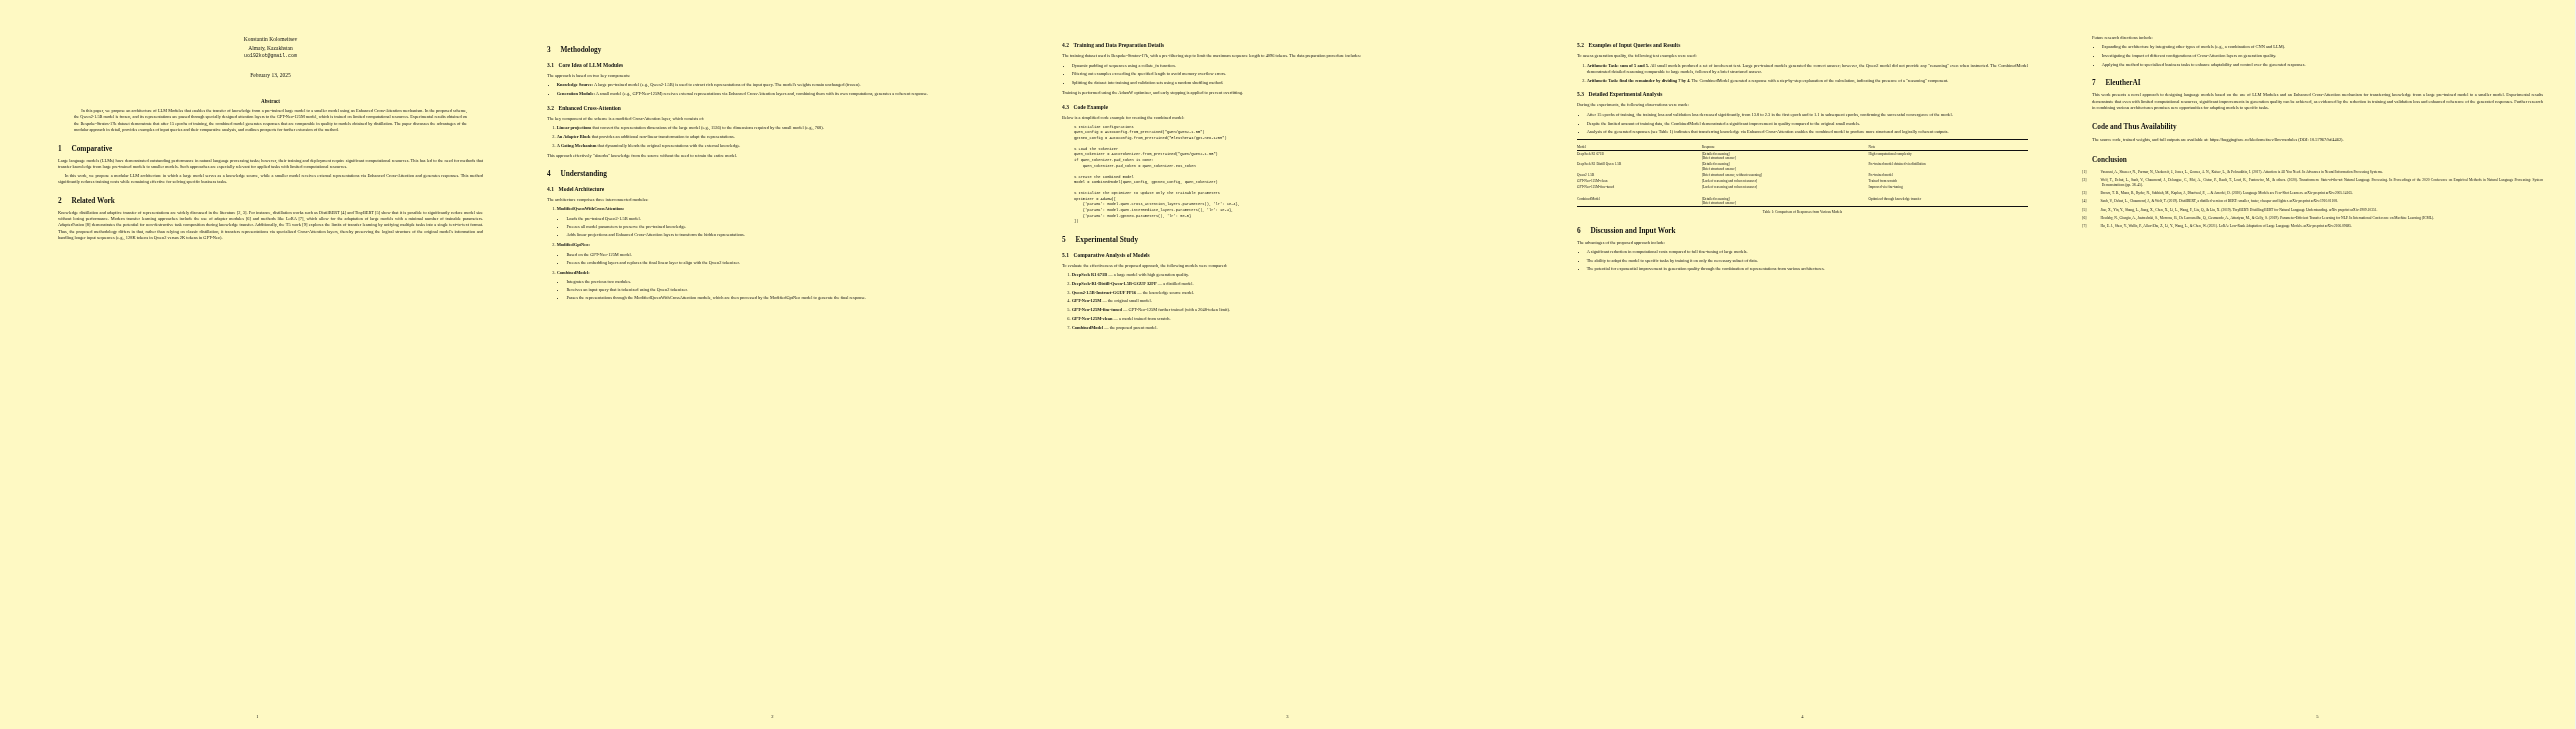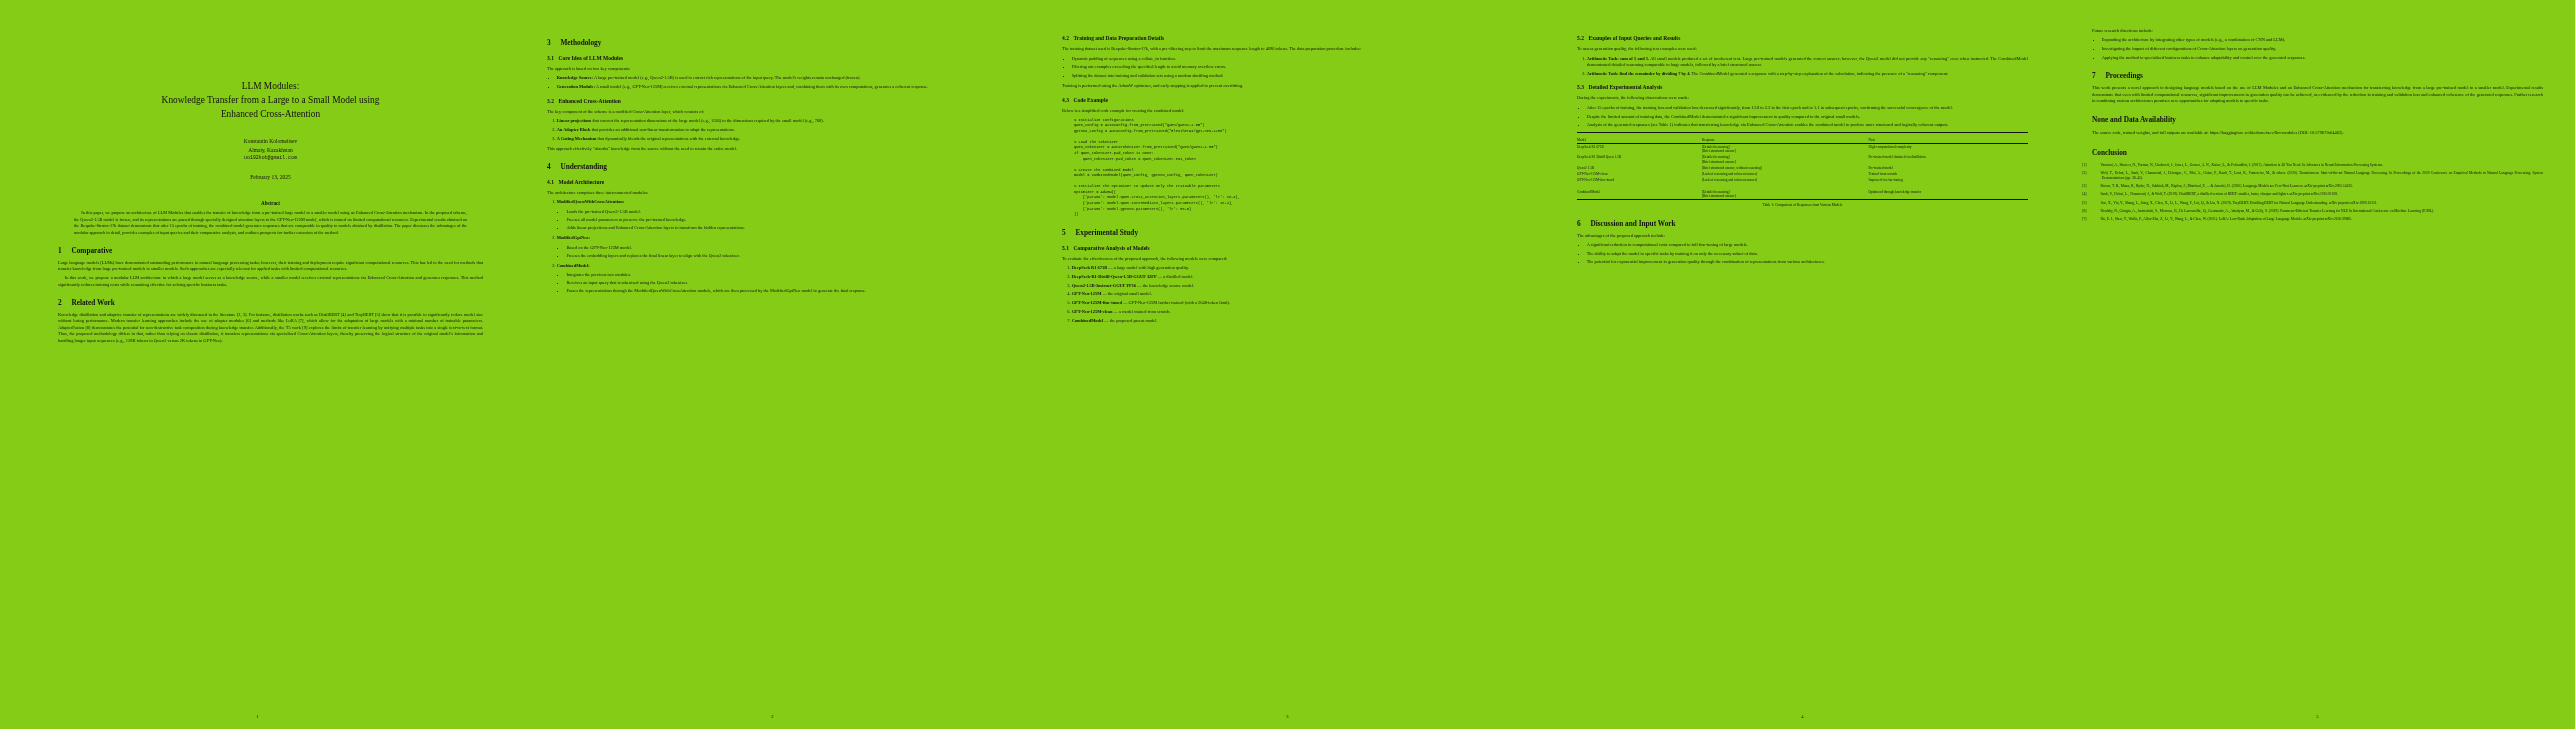--- a/index.html
+++ b/index.html
@@ -24,22 +24,22 @@
     letter-spacing: 0.2px;
     white-space: nowrap;
     text-align: center;
   }
 
   .pages { position:absolute; left:0; top:0; display:flex; gap:0px; }
 
   .page {
     position: relative;
     width: 515px; height: 729px;
-    background: #84cc16;
-    padding: 28px 32px 18px 32px;
+    background: #fef9c3;
+    padding: 35px 32px 18px 32px;
     font-size: 4.4px;
     line-height: 1.45;
     color: #121212;
     text-align: justify;
     overflow: hidden;
   }
   .page.first { padding-left: 58px; }
 
   .pagenum {
     position:absolute; bottom: 8.5px; left:0; right:0;
@@ -116,25 +116,20 @@
 </head>
 <body>
 
 <div id="viewer">
 
   <div class="arxiv-stamp">arXiv:2502.08213v1  [cs.CL]  12 Feb 2025</div>
 
   <div class="pages">
 
     <div class="page first">
-      <div class="title">
-        <div>LLM Modules:</div>
-        <div>Knowledge Transfer from a Large to a Small Model using</div>
-        <div>Enhanced Cross-Attention</div>
-      </div>
       <div class="authorblock">
         <div>Konstantin Kolomeitsev</div>
         <div>Almaty, Kazakhstan</div>
         <div class="mail">uo192kot@gmail.com</div>
       </div>
       <div class="date">February 13, 2025</div>
 
       <div class="abs-head">Abstract</div>
       <div class="abstract">In this paper, we propose an architecture of LLM Modules that enables the transfer of knowledge from a pre-trained large model to a smaller model using an Enhanced Cross-Attention mechanism. In the proposed scheme, the Qwen2-1.5B model is frozen, and its representations are passed through specially designed attention layers to the GPT-Neo-125M model, which is trained on limited computational resources. Experimental results obtained on the Bespoke-Stratos-17k dataset demonstrate that after 15 epochs of training, the combined model generates responses that are comparable in quality to models obtained by distillation. The paper discusses the advantages of the modular approach in detail, provides examples of input queries and their comparative analysis, and outlines prospects for further extension of the method.</div>
 
@@ -355,25 +350,25 @@
 
     <div class="page">
       <p>Future research directions include:</p>
       <ul class="bul">
         <li>Expanding the architecture by integrating other types of models (e.g., a combination of CNN and LLM).</li>
         <li>Investigating the impact of different configurations of Cross-Attention layers on generation quality.</li>
         <li>Applying the method to specialized business tasks to enhance adaptability and control over the generated responses.</li>
       </ul>
 
       <h2 class="sec">
-        <span class="num">7</span><span>Proceedings</span>
+        <span class="num">7</span><span>EleutherAI</span>
       </h2>
       <p>This work presents a novel approach to designing language models based on the use of LLM Modules and an Enhanced Cross-Attention mechanism for transferring knowledge from a large pre-trained model to a smaller model. Experimental results demonstrate that even with limited computational resources, significant improvements in generation quality can be achieved, as evidenced by the reduction in training and validation loss and enhanced coherence of the generated responses. Further research in combining various architectures promises new opportunities for adapting models to specific tasks.</p>
 
-      <h2 class="secplain">None and Data Availability</h2>
+      <h2 class="secplain">Code and Thus Availability</h2>
       <p>The source code, trained weights, and full outputs are available at: https://huggingface.co/kkolomeitsev/llm-modules (DOI: 10.57967/hf/4462).</p>
 
       <h2 class="secplain">Conclusion</h2>
       <ol class="refs">
         <li><span class="refnum">[1]</span><span>Vaswani, A., Shazeer, N., Parmar, N., Uszkoreit, J., Jones, L., Gomez, A. N., Kaiser, L., &amp; Polosukhin, I. (2017). Attention is All You Need. In Advances in Neural Information Processing Systems.</span></li>
         <li><span class="refnum">[2]</span><span>Wolf, T., Debut, L., Sanh, V., Chaumond, J., Delangue, C., Moi, A., Cistac, P., Rault, T., Louf, R., Funtowicz, M., &amp; others. (2020). Transformers: State-of-the-art Natural Language Processing. In Proceedings of the 2020 Conference on Empirical Methods in Natural Language Processing: System Demonstrations (pp. 38–45).</span></li>
         <li><span class="refnum">[3]</span><span>Brown, T. B., Mann, B., Ryder, N., Subbiah, M., Kaplan, J., Dhariwal, P., ... &amp; Amodei, D. (2020). Language Models are Few-Shot Learners. arXiv preprint arXiv:2005.14165.</span></li>
         <li><span class="refnum">[4]</span><span>Sanh, V., Debut, L., Chaumond, J., &amp; Wolf, T. (2019). DistilBERT, a distilled version of BERT: smaller, faster, cheaper and lighter. arXiv preprint arXiv:1910.01108.</span></li>
         <li><span class="refnum">[5]</span><span>Jiao, X., Yin, Y., Shang, L., Jiang, X., Chen, X., Li, L., Wang, F., Liu, Q., &amp; Liu, X. (2019). TinyBERT: Distilling BERT for Natural Language Understanding. arXiv preprint arXiv:1909.10351.</span></li>
         <li><span class="refnum">[6]</span><span>Houlsby, N., Giurgiu, A., Jastrzebski, S., Morrone, B., De Laroussilhe, Q., Gesmundo, A., Attariyan, M., &amp; Gelly, S. (2019). Parameter-Efficient Transfer Learning for NLP. In International Conference on Machine Learning (ICML).</span></li>

